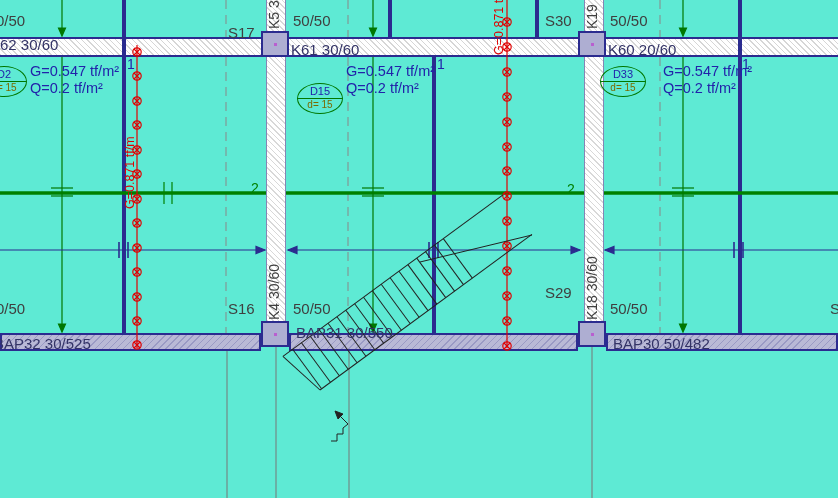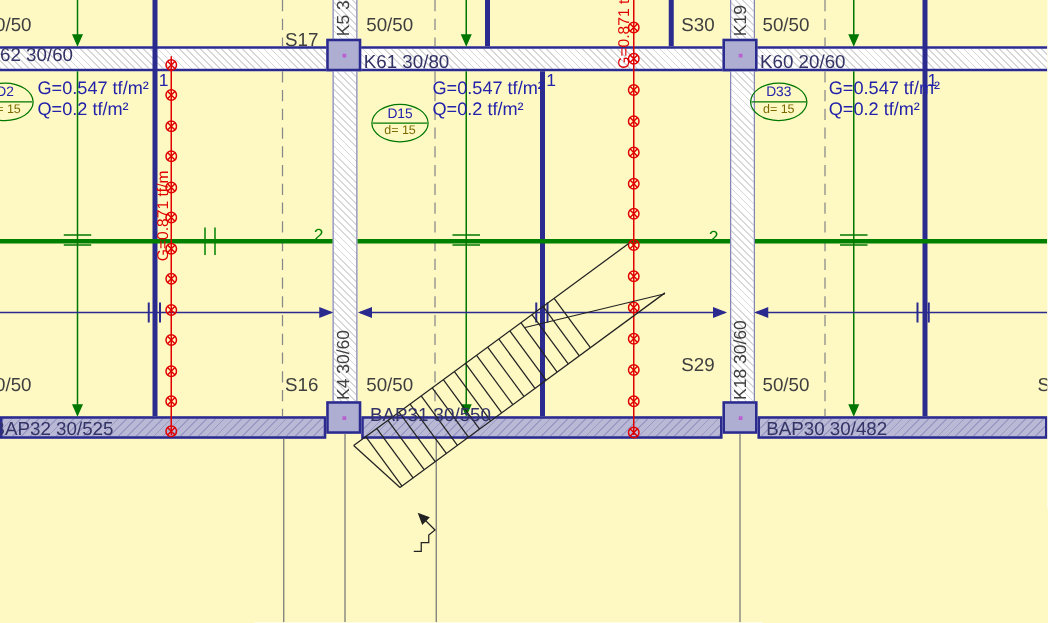--- a/index.html
+++ b/index.html
@@ -1,16 +1,16 @@
 <!DOCTYPE html>
 <html><head>
 <meta charset="utf-8">
 <style>
   html,body{margin:0;padding:0;background:#fff;}
-  #canvas{position:relative;width:838px;height:498px;overflow:hidden;background:#fef9c3;
+  #canvas{position:relative;width:838px;height:498px;overflow:hidden;background:#5eead4;
           font-family:"Liberation Sans",sans-serif;}
   .abs{position:absolute;}
   svg{position:absolute;left:0;top:0;}
   
   .beam-top{left:0;top:37px;width:838px;height:20px;background:
       repeating-linear-gradient(45deg,#d6d6d6 0 1px,transparent 1px 4px),#fff;
       border-top:2px solid #2b2b8f;border-bottom:2px solid #2b2b8f;box-sizing:border-box;}
   .kband{width:20px;background:
       repeating-linear-gradient(45deg,#d8d8d8 0 1px,transparent 1px 4px),#fff;
       border-left:1px solid #8585b5;border-right:1px solid #8585b5;box-sizing:border-box;}
@@ -241,21 +241,21 @@
 
   <div class="lbl" style="left:-4px;top:12px">0/50</div>
   <div class="lbl" style="left:228px;top:24px">S17</div>
   <div class="lbl vert" style="left:280px;top:15px;width:62px">K5 30/60</div>
   <div class="lbl" style="left:293px;top:12px">50/50</div>
   <div class="lbl" style="left:545px;top:12px">S30</div>
   <div class="lbl vert" style="left:598px;top:15px;width:26px">K19</div>
   <div class="lbl" style="left:610px;top:12px">50/50</div>
 
   <div class="beamlbl" style="left:0;top:36px">62 30/60</div>
-  <div class="beamlbl" style="left:291px;top:41px">K61 30/80</div>
+  <div class="beamlbl" style="left:291px;top:41px">K61 30/60</div>
   <div class="beamlbl" style="left:608px;top:41px">K60 20/60</div>
 
   <div class="ellipse" style="left:-19px;top:66px">
     <span class="eid">D2</span>
     <span class="ed">d= 15</span>
   </div>
   <div class="loadtxt" style="left:30px;top:63px">G=0.547 tf/m²</div>
   <div class="loadtxt" style="left:30px;top:80px">Q=0.2 tf/m²</div>
 
   <div class="ellipse" style="left:297px;top:83px">
@@ -285,15 +285,15 @@
   <div class="lbl" style="left:228px;top:300px">S16</div>
   <div class="lbl vert" style="left:280px;top:306px;width:64px">K4 30/60</div>
   <div class="lbl" style="left:293px;top:300px">50/50</div>
   <div class="lbl" style="left:545px;top:284px">S29</div>
   <div class="lbl vert" style="left:598px;top:306px;width:72px">K18 30/60</div>
   <div class="lbl" style="left:610px;top:300px">50/50</div>
   <div class="lbl" style="left:830px;top:300px">S</div>
 
   <div class="beamlbl" style="left:-6px;top:335px">BAP32 30/525</div>
   <div class="beamlbl" style="left:296px;top:324px">BAP31 30/550</div>
-  <div class="beamlbl" style="left:613px;top:335px">BAP30 30/482</div>
+  <div class="beamlbl" style="left:613px;top:335px">BAP30 50/482</div>
 
 </div>
 
 </body></html>

